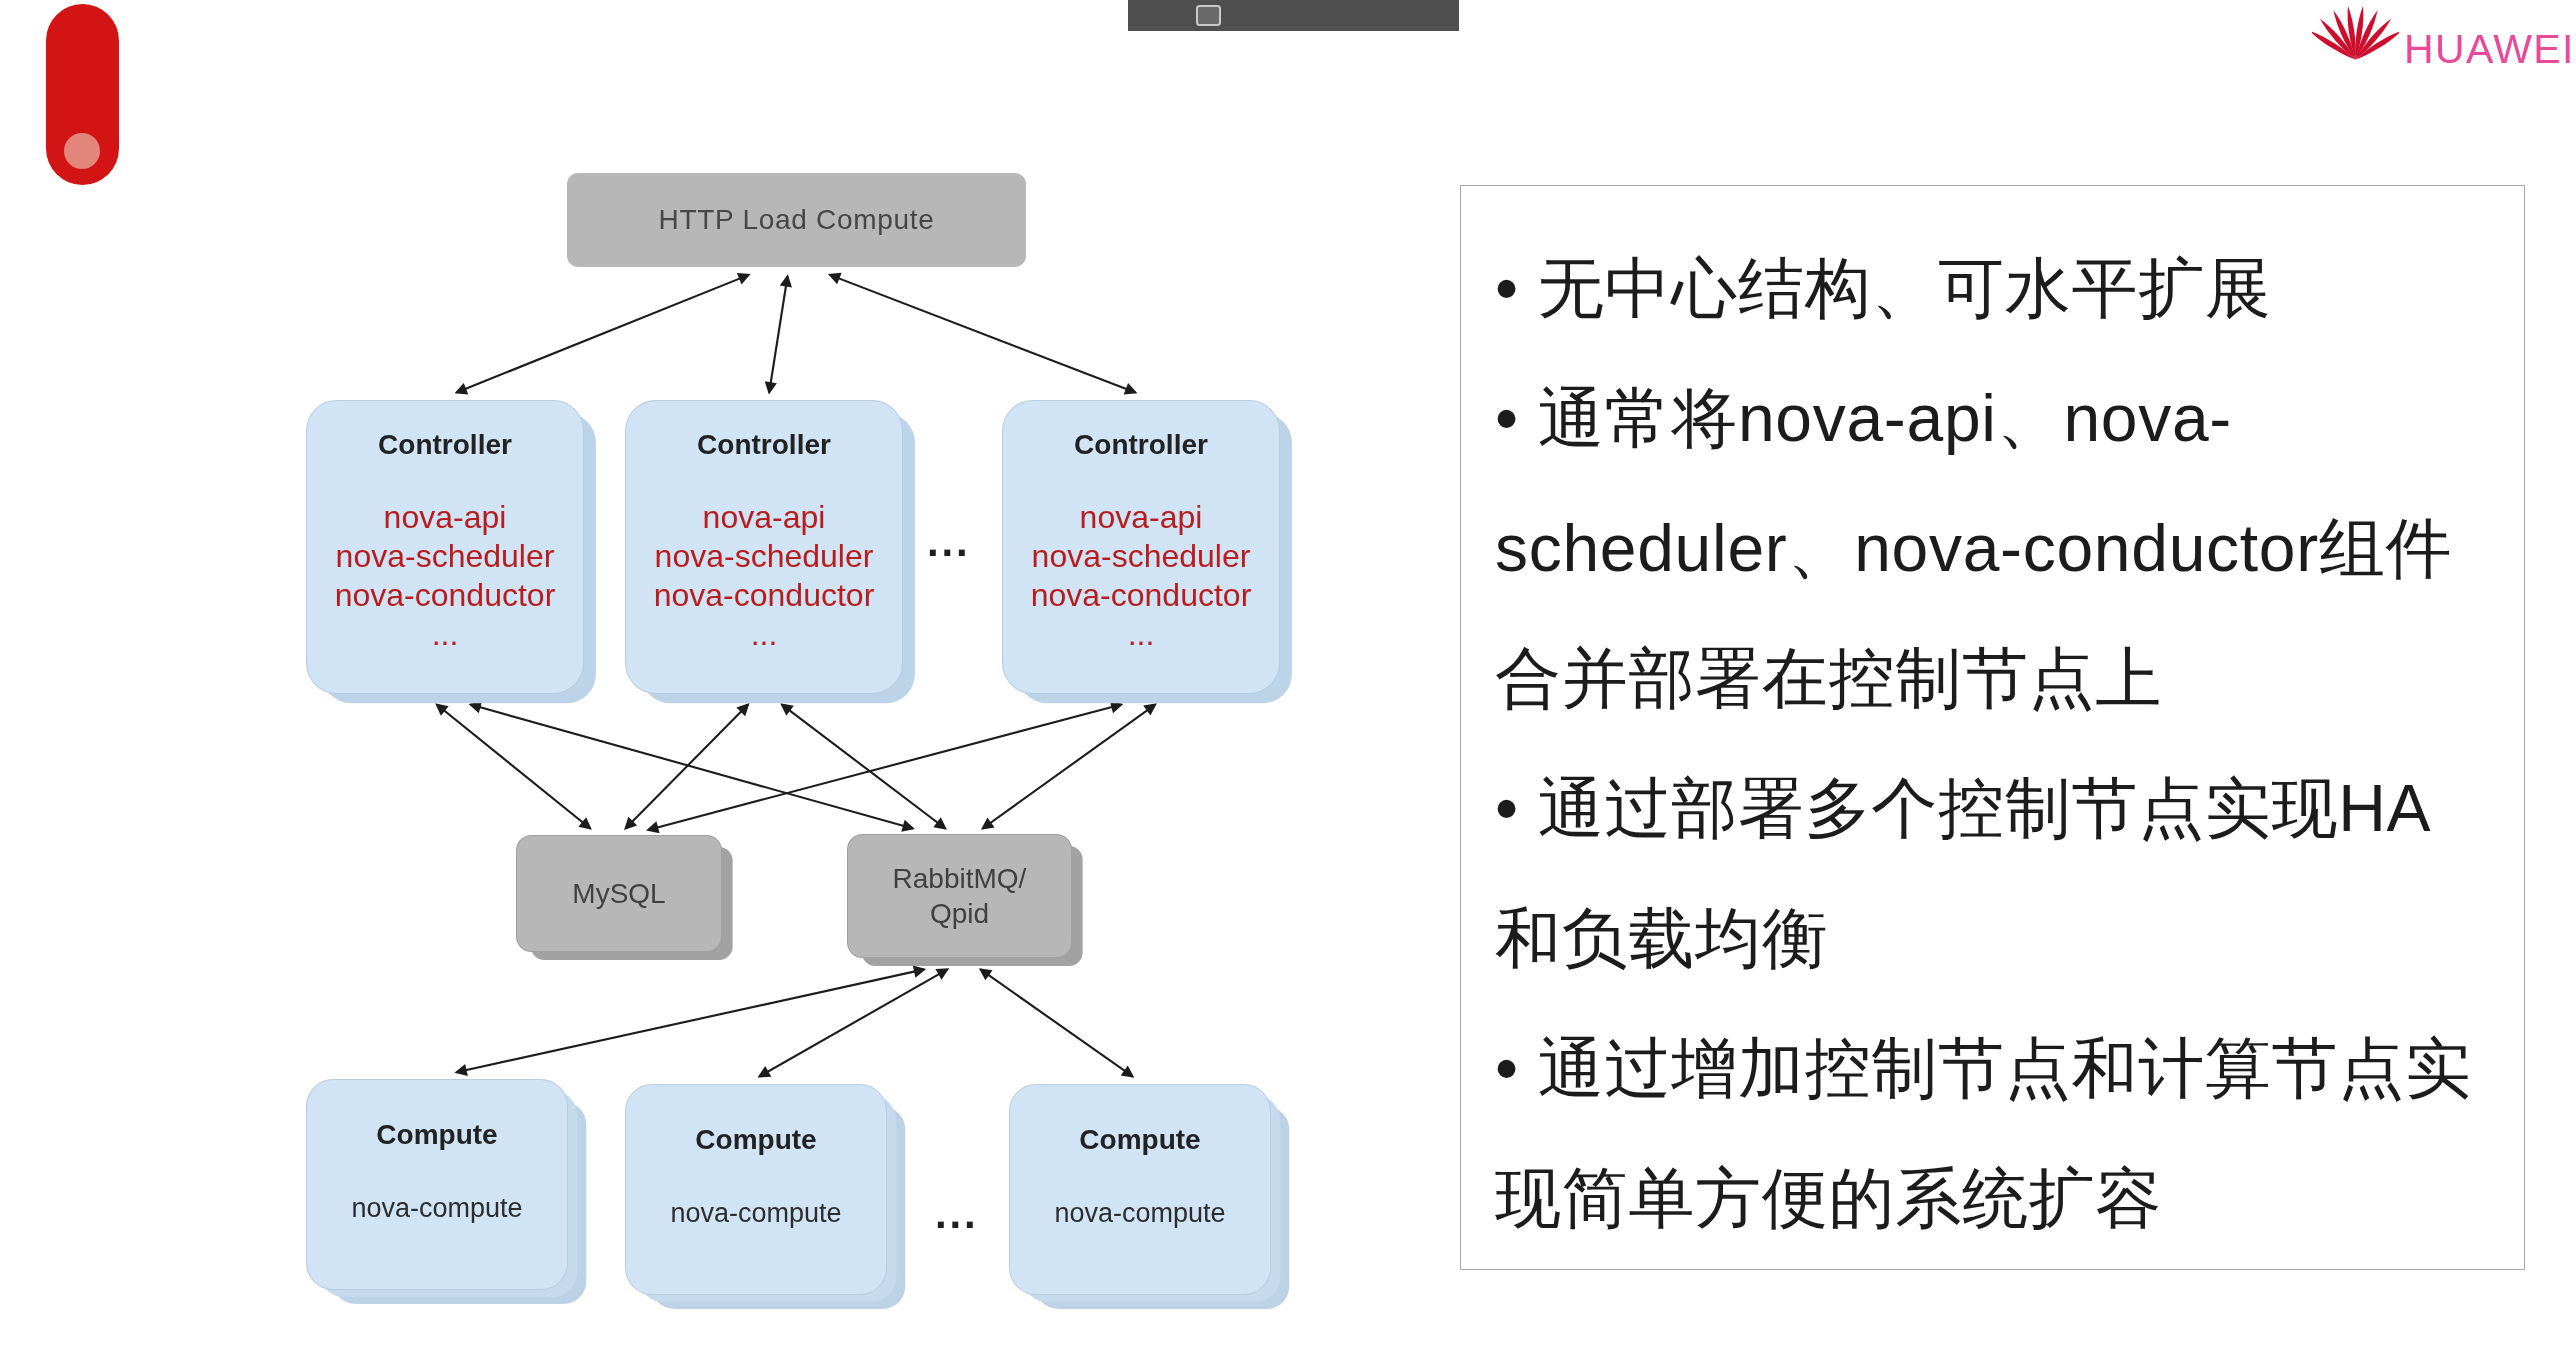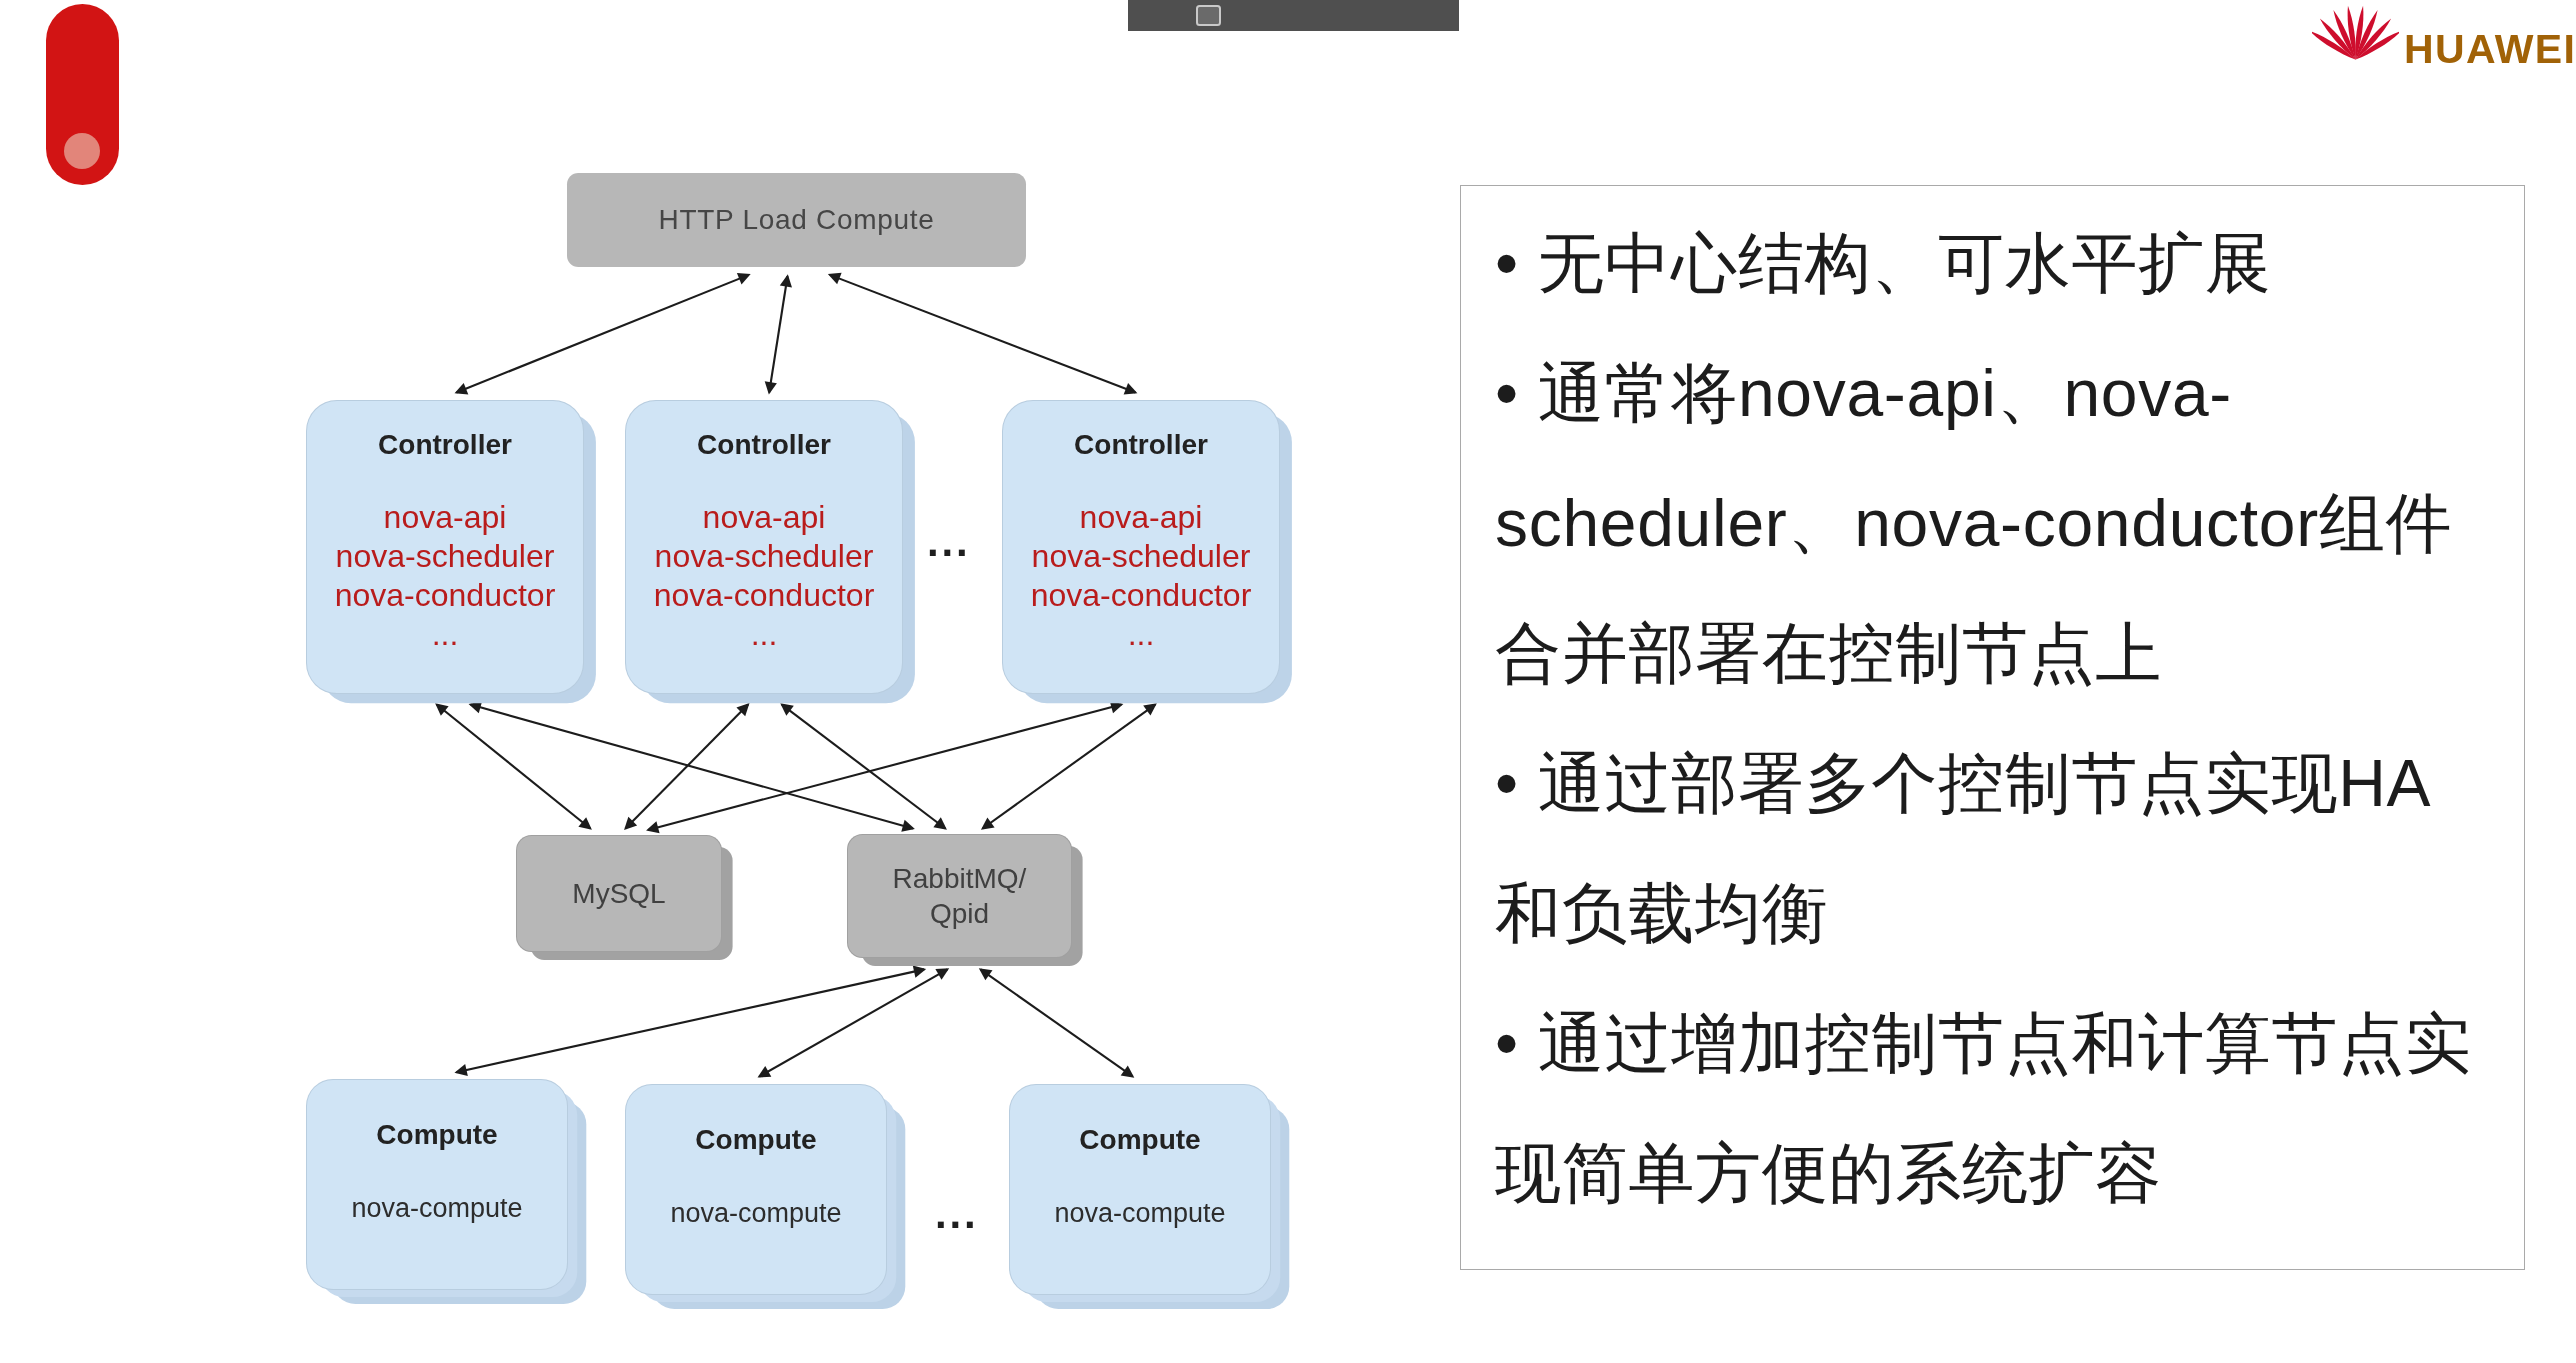--- a/index.html
+++ b/index.html
@@ -17,22 +17,22 @@
   .title { position:absolute; left:158px; top:41px; font-size:86px; font-weight:400;
     color:#3d3d3d; letter-spacing:1.4px; white-space:nowrap; }
 
   .toolbar { position:absolute; left:1128px; top:0; width:331px; height:31px;
     background:#4f4f4f; display:flex; align-items:center; z-index:5; }
   .toolbar-icon { width:25px; height:21px; border:2.1px solid #c9c9c9; border-radius:3.5px;
     margin-left:68px; background:#6a6a6a; }
 
   .logo { position:absolute; left:2312px; top:-11.3px; width:268px; height:92px; }
   .logo svg { position:absolute; left:0; top:0; }
-  .logo-text { position:absolute; left:92px; top:37px; font-size:41px; font-weight:700;
-    color:#a16207; letter-spacing:1.4px; white-space:nowrap; }
+  .logo-text { position:absolute; left:92px; top:37px; font-size:41px; font-weight:400;
+    color:#ec4899; letter-spacing:1.4px; white-space:nowrap; }
 
   
   .arrows { position:absolute; left:0; top:0; z-index:1; }
   .node { position:absolute; z-index:2; display:flex; flex-direction:column;
     align-items:center; text-align:center; }
   .lb { left:567px; top:173px; width:459px; height:94px; border-radius:11.3px;
     background:var(--node-gray,#b7b7b7); justify-content:center; font-size:28px;
     color:#464646; letter-spacing:0.7px; }
   .blue { background:var(--node-blue,#d0e4f5); border:0.7px solid rgba(110,135,160,.25); }
   .controller { width:278px; height:294px; border-radius:31px;
@@ -51,21 +51,21 @@
   .k1 { left:306px; top:1079px; } .k2 { left:625px; top:1084px; } .k3 { left:1009px; top:1084px; }
   .compute .node-title { margin-top:39px; }
   .compute .node-body { margin-top:42px; font-size:27px; color:#2d2d2d; }
   .ellipsis { position:absolute; z-index:2; font-size:42px; font-weight:800;
     color:#1f1f1f; letter-spacing:2.8px; }
   .ell-controllers { left:927px; top:518px; }
   .ell-computes { left:935px; top:1190px; }
 
   
   .notes { position:absolute; left:1460px; top:185px; width:1065px; height:1085px;
-    border:1.4px solid #a9a9a9; background:#ffffff; padding:12px 30px 0 34px;
+    border:1.4px solid #a9a9a9; background:#ffffff; padding:37px 30px 0 34px;
     overflow:hidden; z-index:2; }
   .note-line { font-size:66px; line-height:130px; color:#1c1c1c; letter-spacing:0.7px;
     overflow-wrap:break-word; }
 </style>
 </head>
 <body>
 
 <div class="slide">
 
   <div class="accent-pill">

